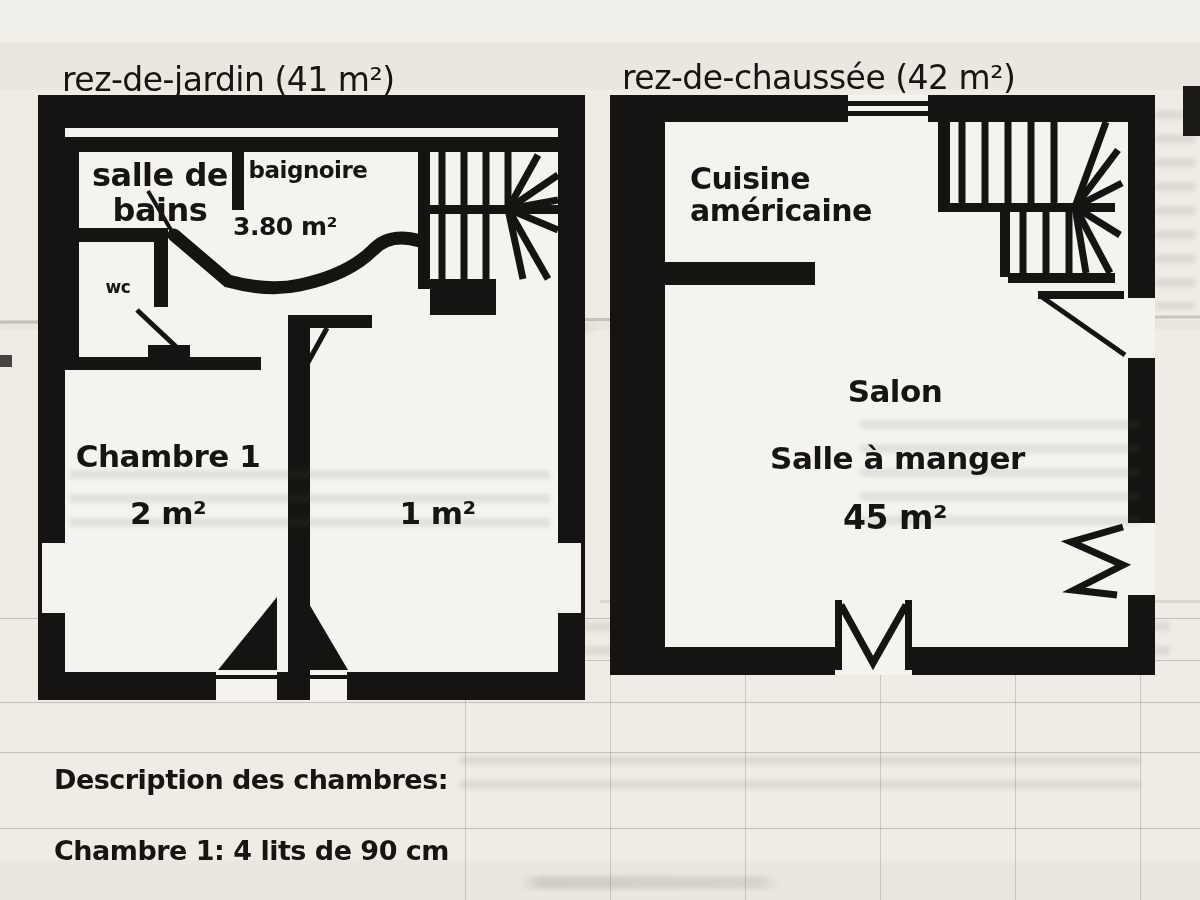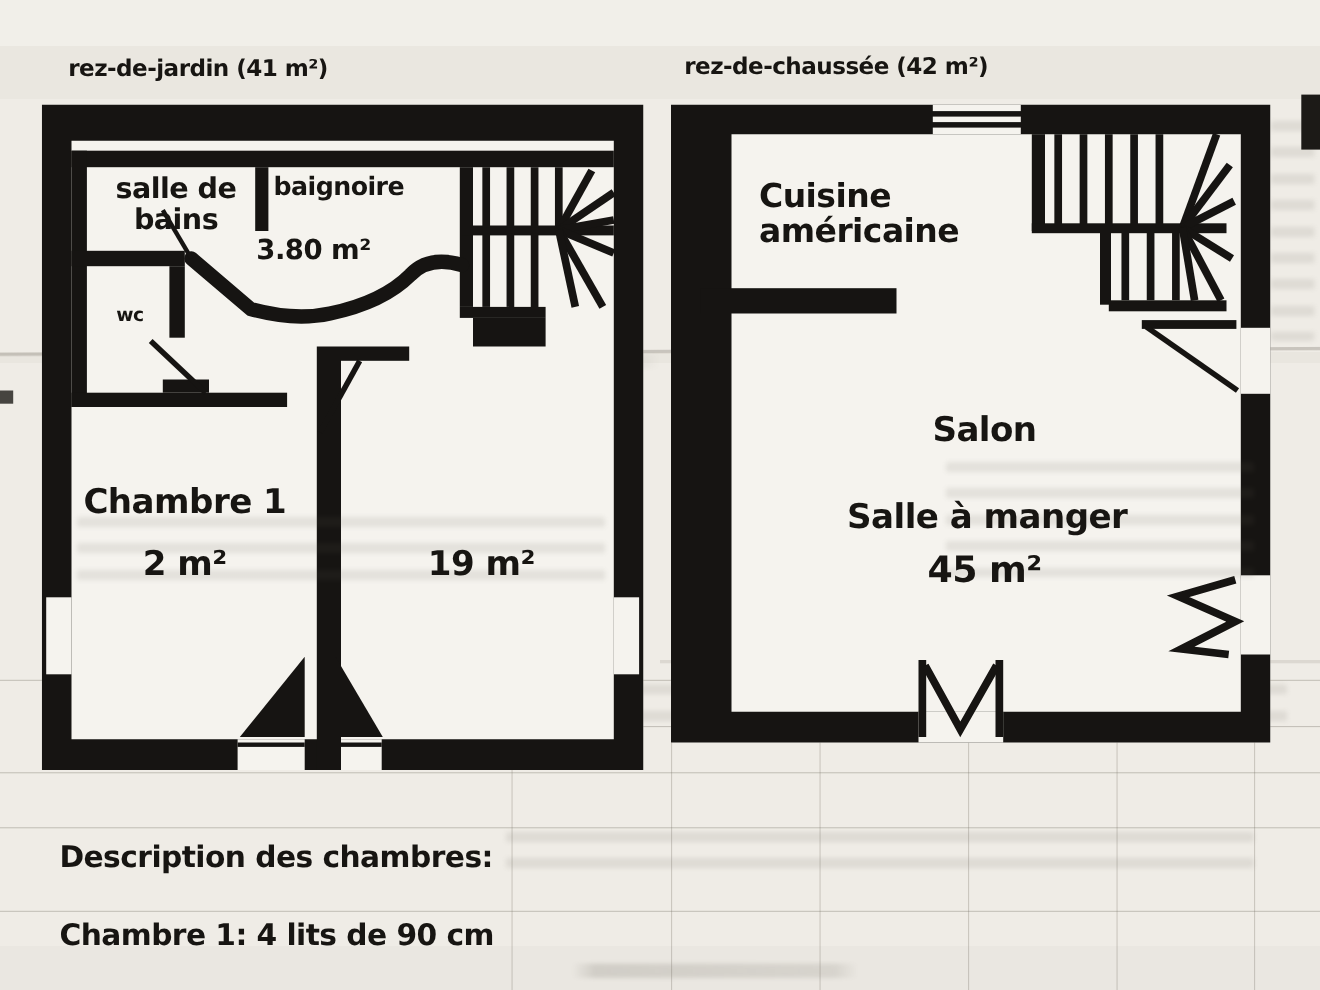--- a/index.html
+++ b/index.html
@@ -14,22 +14,23 @@
   .paper::before{
     content:"";position:absolute;inset:0;
     background:
       linear-gradient(180deg, #f1efe9 0 42px, #eae7e0 42px 90px, #efece6 90px 320px,
                       #e9e6df 320px 330px, #efece6 330px 860px, #eae7e1 860px 100%);
     z-index:0;
   }
   .plan{position:absolute;z-index:2;}
   .plan svg{display:block;}
   .floor-title{
-    position:absolute;z-index:4;font-weight:bold;font-size:21px;letter-spacing:-0.5px;
+    position:absolute;z-index:4;font-weight:normal;font-size:33px;letter-spacing:-0.5px;
     white-space:nowrap;
+    margin-top:10px;
   }
   .room-label{
     position:absolute;z-index:3;font-weight:bold;text-align:center;
     line-height:1.08;letter-spacing:-0.5px;
   }
   .desc{
     position:absolute;left:54px;top:726px;z-index:4;font-weight:bold;font-size:27px;
     line-height:1.32;letter-spacing:-0.5px;white-space:pre-line;
   }
   .desc div{white-space:nowrap;}
@@ -192,31 +193,31 @@
             <line x1="465" y1="112" x2="512" y2="88"></line>
             <line x1="465" y1="112" x2="510" y2="140"></line>
             <line x1="465" y1="112" x2="500" y2="178"></line>
             <line x1="465" y1="112" x2="476" y2="178"></line>
           </g>
         </g>
       </g>
     </svg>
   </div>
 
-  <div class="room-label" style="left:85px;top:158px;width:150px;font-size:26px;">salle de bains</div>
+  <div class="room-label" style="left:85px;top:158px;width:150px;font-size:32px;">salle de bains</div>
   <div class="room-label" style="left:243px;top:158px;width:130px;font-size:23px;">baignoire</div>
   <div class="room-label" style="left:225px;top:213px;width:120px;font-size:25px;">3.80 m²</div>
   <div class="room-label" style="left:88px;top:278px;width:60px;font-size:17px;text-align:center;">wc</div>
   <div class="room-label z5" style="left:58px;top:440px;width:220px;font-size:31px;">Chambre 1</div>
   <div class="room-label z5" style="left:58px;top:497px;width:220px;font-size:31px;">2 m²</div>
-  <div class="room-label z5" style="left:330px;top:497px;width:215px;font-size:31px;">19 m²</div>
+  <div class="room-label z5" style="left:330px;top:497px;width:215px;font-size:31px;">1 m²</div>
 
   <div class="room-label z5" style="left:760px;top:375px;width:270px;font-size:31px;">Salon</div>
   <div class="room-label" style="left:690px;top:163px;width:235px;font-size:30px;text-align:left;">Cuisine américaine</div>
-  <div class="room-label z5" style="left:735px;top:454px;width:325px;font-size:31px;">Salle à manger</div>
+  <div class="room-label z5" style="left:735px;top:442px;width:325px;font-size:31px;">Salle à manger</div>
   <div class="room-label z5" style="left:760px;top:500px;width:270px;font-size:33px;">45 m²</div>
 
   <div class="desc">
     <div>Description des chambres:</div>
     <div>Chambre 1: 4 lits de 90 cm</div>
     
   </div>
 
 </div>
 

